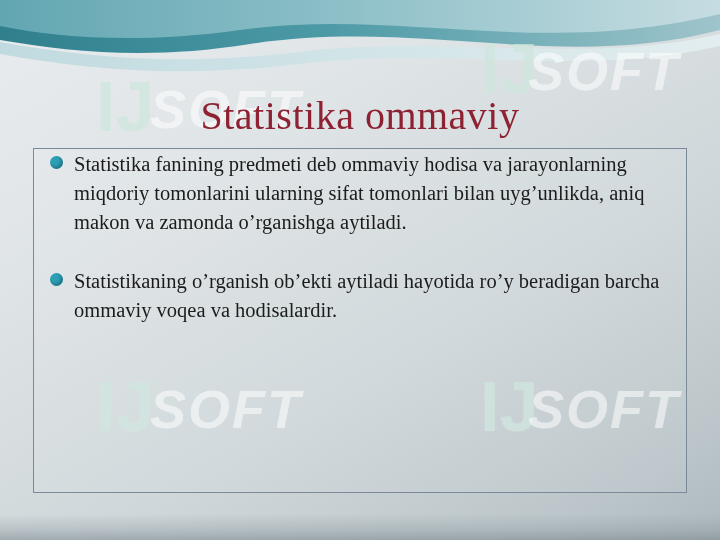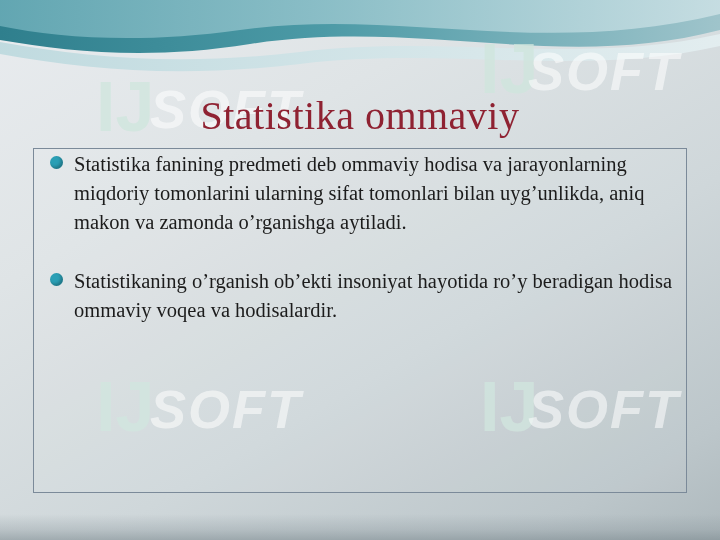--- a/index.html
+++ b/index.html
@@ -156,19 +156,19 @@
   <div class="title">Statistika ommaviy</div>
 
   <div class="body-box">
     <ul class="bullets">
       <li>
         <span class="dot"></span>
         <span>Statistika fanining predmeti deb ommaviy hodisa va jarayonlarning miqdoriy tomonlarini ularning sifat tomonlari bilan uyg’unlikda, aniq makon va zamonda o’rganishga aytiladi.</span>
       </li>
       <li style="margin-top:30px;">
         <span class="dot"></span>
-        <span>Statistikaning o’rganish ob’ekti insoniyat hayotida ro’y beradigan hodisa ommaviy voqea va hodisalardir.</span>
+        <span>Statistikaning o’rganish ob’ekti aytiladi hayotida ro’y beradigan barcha ommaviy voqea va hodisalardir.</span>
       </li>
     </ul>
   </div>
 
   <div class="bottom-strip"></div>
 </div>
 
 </body></html>

